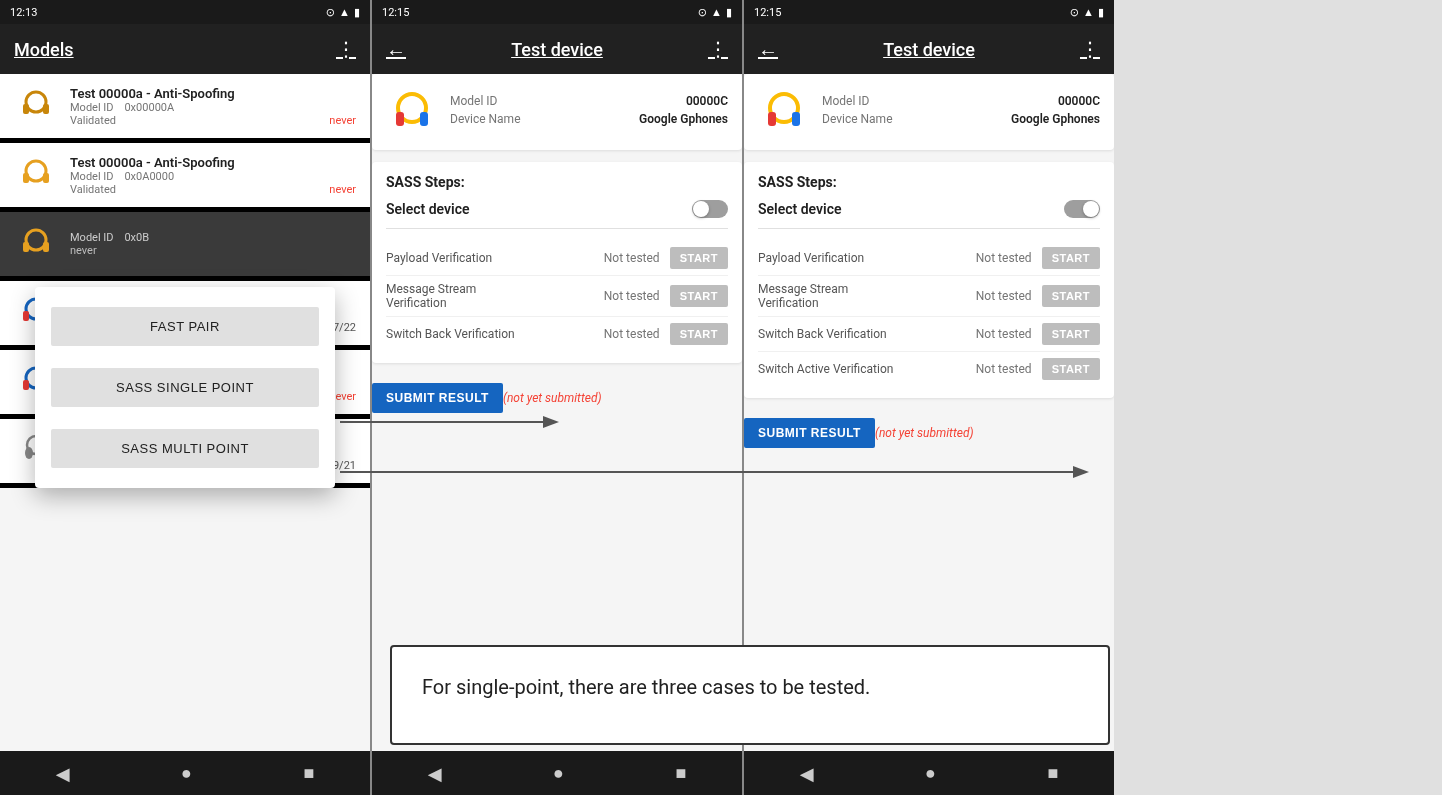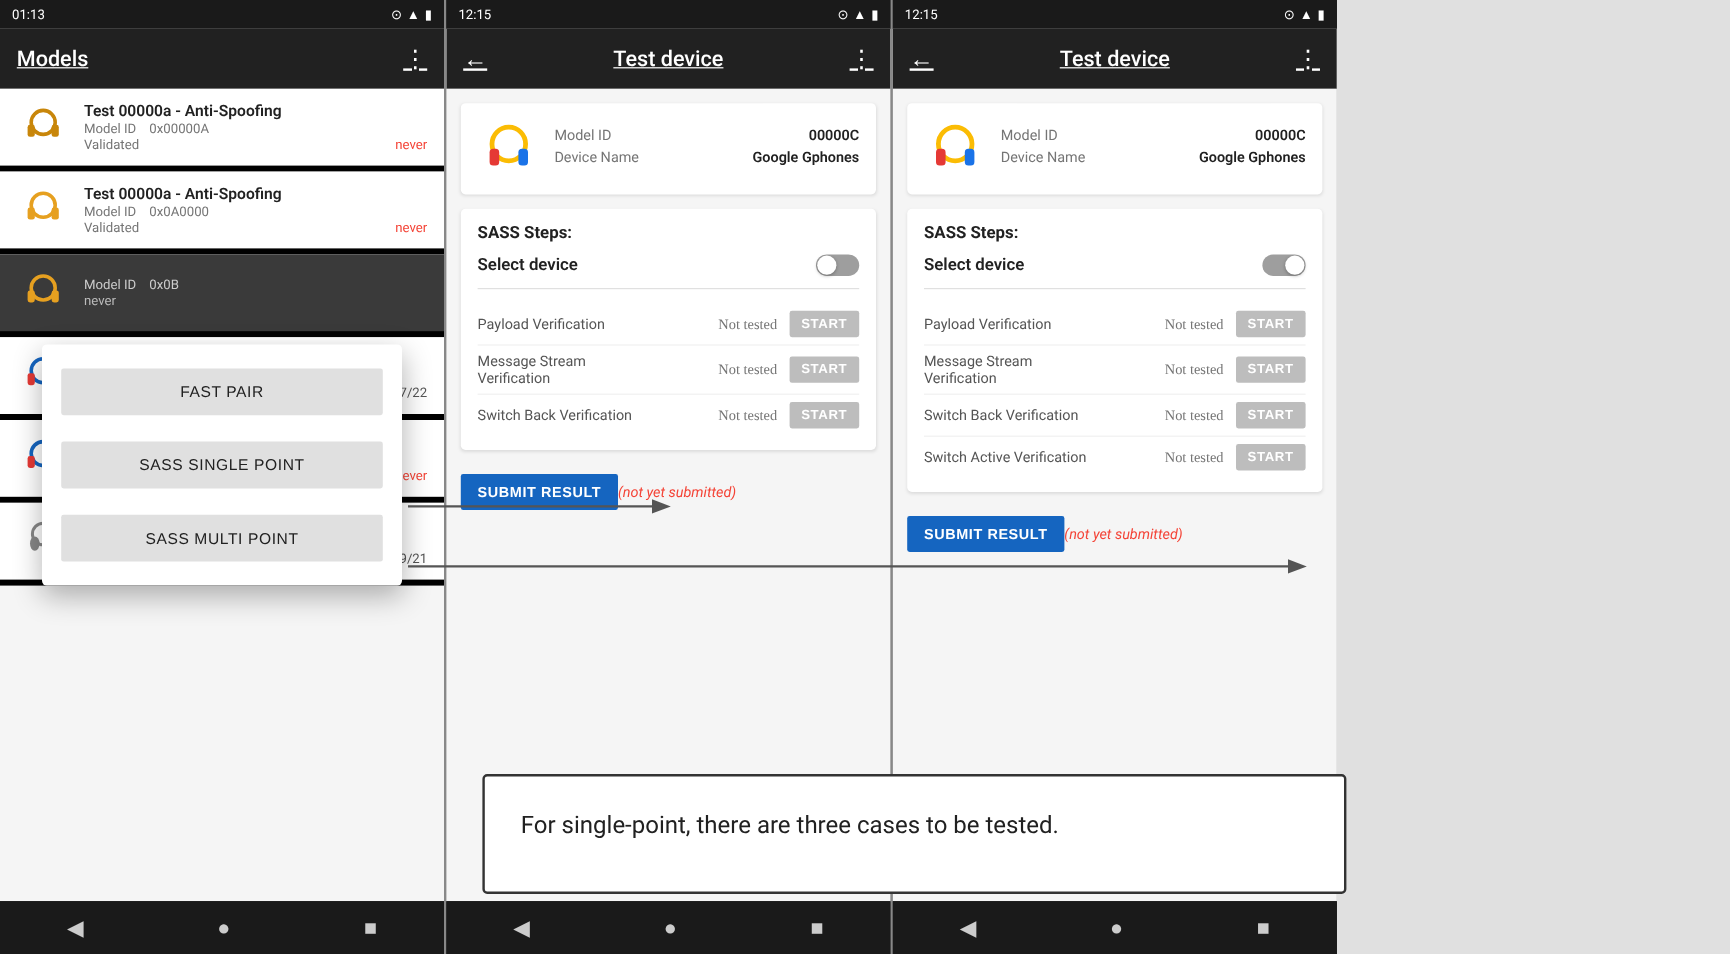--- a/index.html
+++ b/index.html
@@ -164,21 +164,20 @@
       color: #212121;
       letter-spacing: 0.5px;
     }
     .dialog-btn:last-child { margin-bottom: 0; }
 
     
     .test-device-content {
       flex: 1;
       overflow-y: auto;
       background: #f5f5f5;
-      padding: 12px;
     }
 
     .device-info-card {
       background: #fff;
       border-radius: 4px;
       padding: 12px 14px;
       display: flex;
       align-items: center;
       gap: 12px;
       margin-bottom: 12px;
@@ -248,21 +247,21 @@
 
     .test-row {
       display: flex;
       justify-content: space-between;
       align-items: center;
       padding: 6px 0;
       border-bottom: 1px solid #f0f0f0;
     }
     .test-row:last-child { border-bottom: none; }
     .test-name { font-size: 12px; color: #555; flex: 1; }
-    .test-status { font-size: 12px; color: #757575; margin: 0 10px; font-family: Liberation Serif, serif; }
+    .test-status { font-size: 12px; color: #757575; margin: 0 10px; }
     .start-btn {
       background: #bdbdbd;
       border: none;
       border-radius: 2px;
       padding: 5px 10px;
       font-size: 11px;
       font-weight: 600;
       color: #fff;
       cursor: pointer;
       letter-spacing: 0.5px;
@@ -296,21 +295,21 @@
       width: 2px;
       background: #888;
       flex-shrink: 0;
     }
   </style>
 </head>
 <body>
 
 <div class="phone" style="max-width:370px;">
   <div class="status-bar">
-    <span>01:13</span>
+    <span>12:13</span>
     <div class="status-bar-icons">
       <span>⊙</span>
       <span>▲</span>
       <span>▮</span>
     </div>
   </div>
 
   <div class="phone-content">
     <div class="app-bar">
       <span class="app-bar-title">Models</span>
@@ -615,21 +614,21 @@
     </div>
   </div>
 
   <div class="nav-bar">
     <span class="nav-btn">◀</span>
     <span class="nav-btn">●</span>
     <span class="nav-btn">■</span>
   </div>
 </div>
 
-<div style="position:fixed; bottom:50px; left:402px; width:720px; background:#fff; border:2px solid #333; border-radius:4px; padding:24px 30px; z-index:200;">
+<div style="position:fixed; bottom:50px; left:390px; width:720px; background:#fff; border:2px solid #333; border-radius:4px; padding:24px 30px; z-index:200;">
   <p style="font-size:20px; color:#212121; line-height:1.6; margin-bottom:16px;">For single-point, there are three cases to be tested.</p>
 </div>
 
 <svg style="position:fixed;top:0;left:0;width:1442px;height:795px;pointer-events:none;z-index:150;" viewBox="0 0 1442 795">
 
   <defs>
     <marker id="arrowhead" markerWidth="8" markerHeight="8" refX="6" refY="3" orient="auto">
       <polygon points="0 0, 8 3, 0 6" fill="#555"></polygon>
     </marker>
   </defs>

